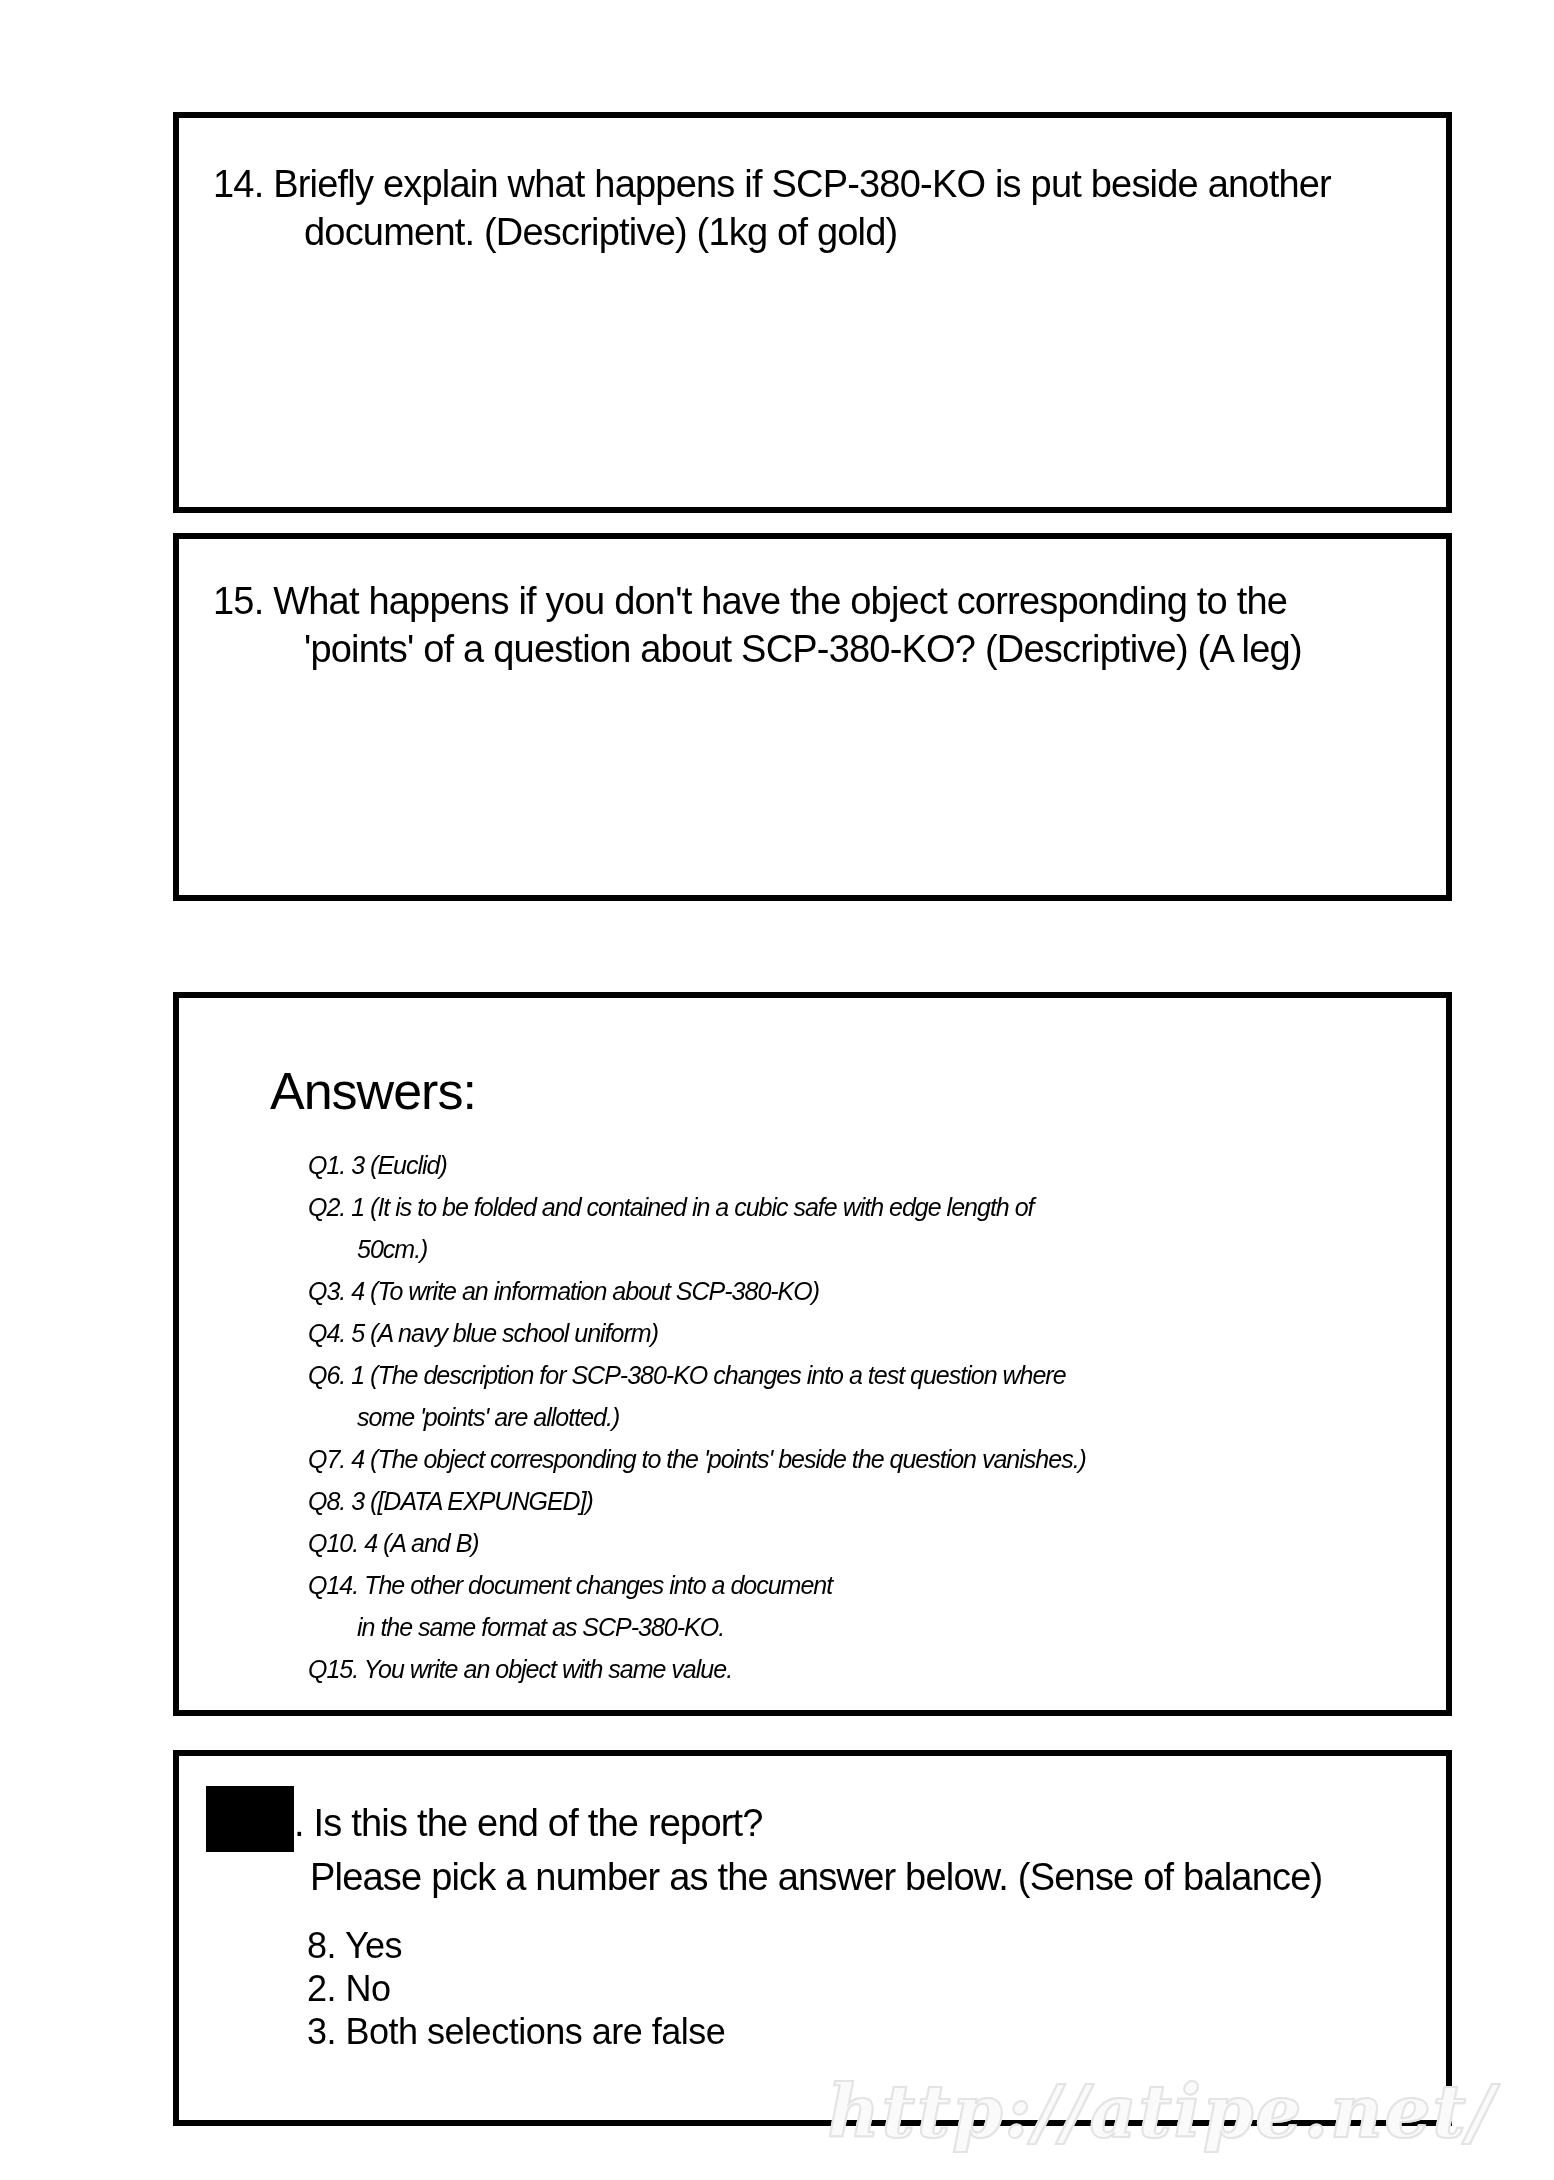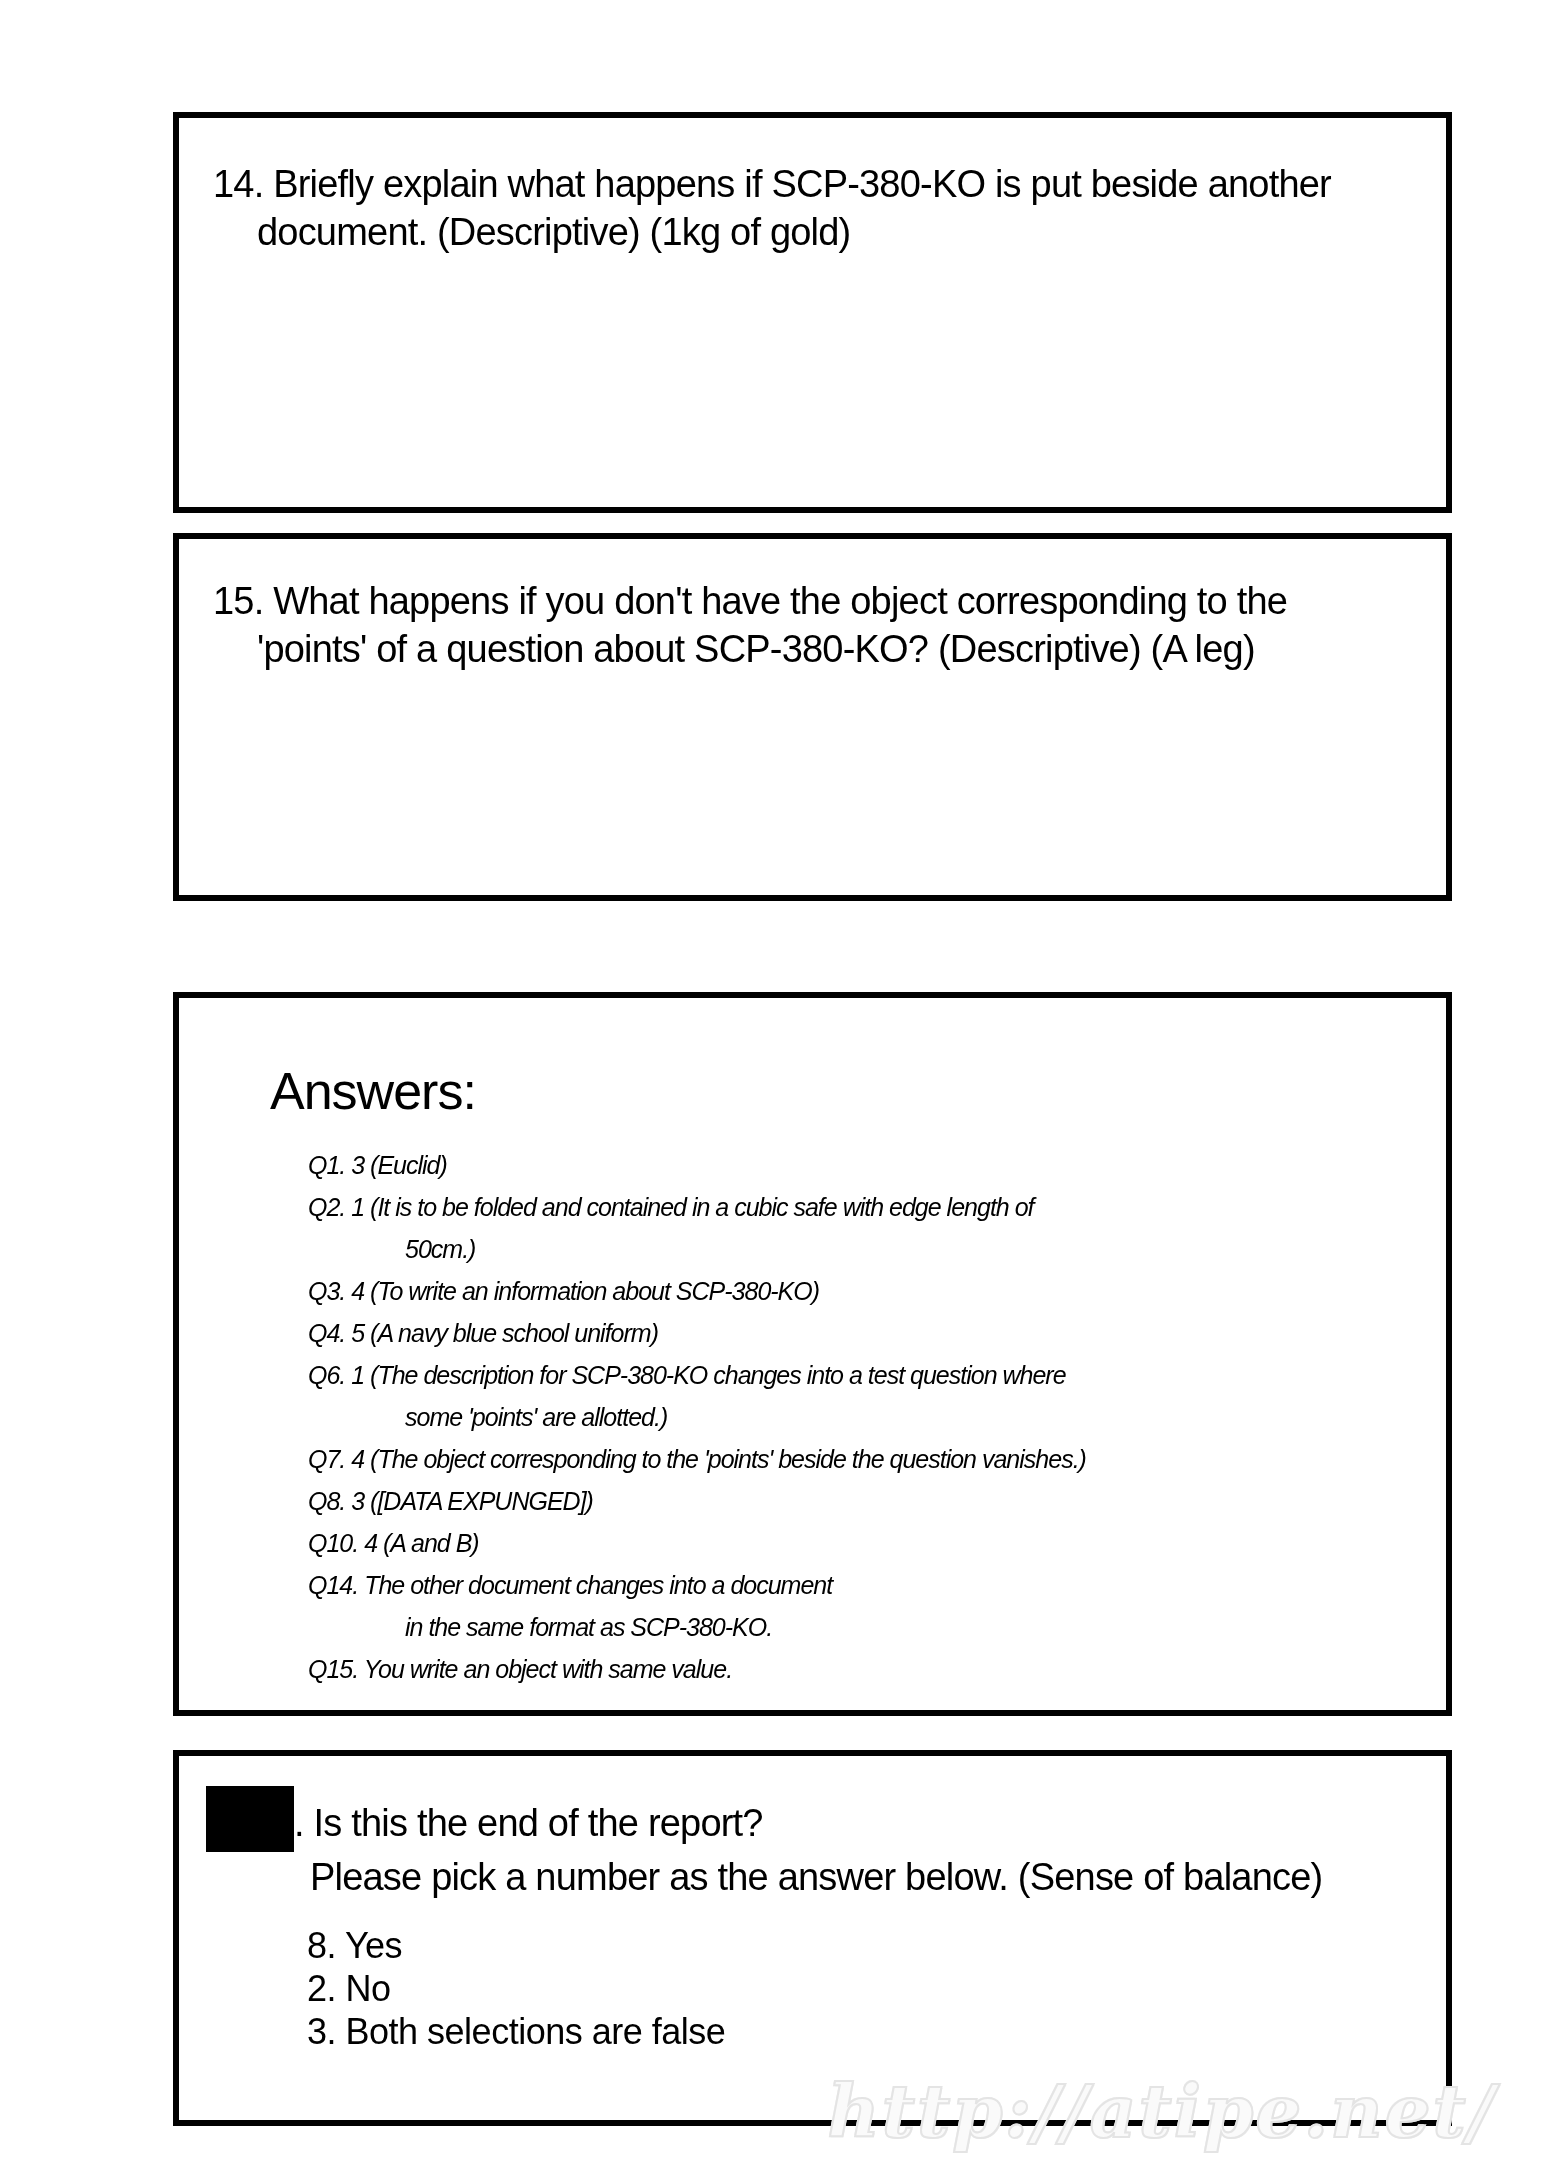--- a/index.html
+++ b/index.html
@@ -26,39 +26,39 @@
   .box-q15 { top: 533px;  height: 368px; padding: 38px 12px 0 34px; }
   .box-answers { top: 992px; height: 724px; padding: 64px 12px 14px 0; }
   .box-final { top: 1750px; height: 376px; padding: 30px 29px 0 27px; }
 
   .qtext {
     font-size: 38px;
     line-height: 48px;
     letter-spacing: -0.8px;
   }
   .qtext .line { white-space: nowrap; }
-  .qtext .line.cont { margin-left: 44px; }
+  .qtext .line.cont { margin-left: 91px; }
 
   .answers-heading {
     font-weight: 400;
     font-size: 52px;
     line-height: 58px;
     margin-left: 91px;
     letter-spacing: -1px;
   }
   .alist {
     margin-top: 24px;
     margin-left: 129px;
     font-size: 25px;
     line-height: 42px;
     letter-spacing: -1px;
     font-style: italic;
   }
   .alist .line { white-space: nowrap; }
-  .alist .line.cont { margin-left: 97px; }
+  .alist .line.cont { margin-left: 49px; }
 
   .final-line1 {
     font-size: 38px;
     line-height: 52px;
     letter-spacing: -0.8px;
     white-space: nowrap;
   }
   .redaction {
     display: inline-block;
     width: 88px;

